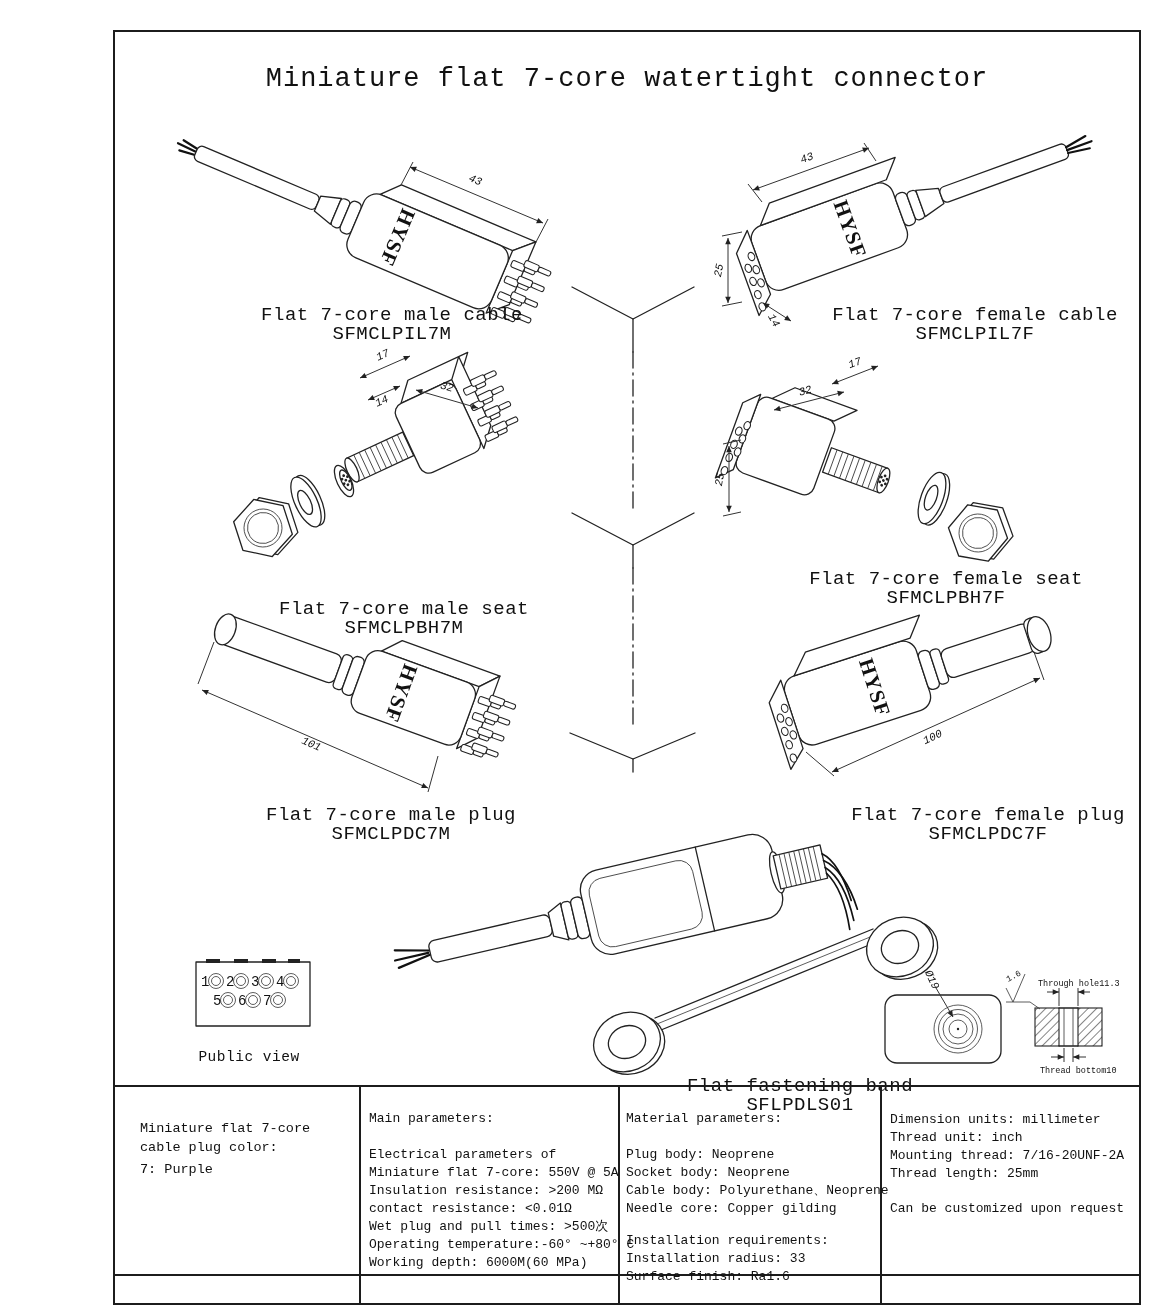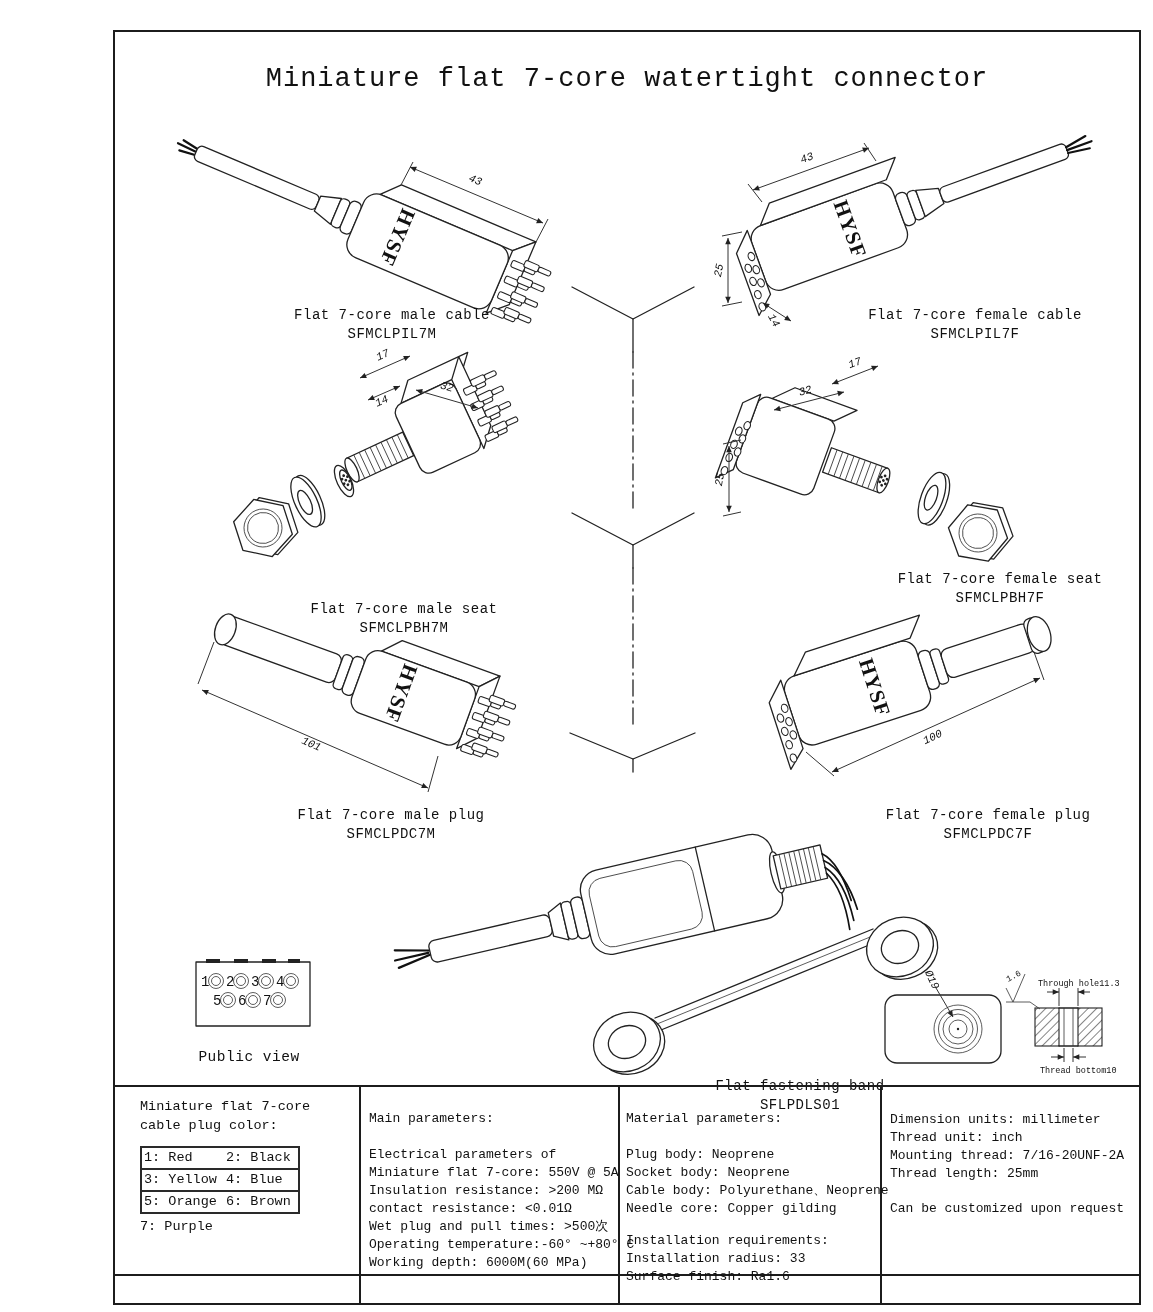--- a/index.html
+++ b/index.html
@@ -3,42 +3,42 @@
 <meta charset="utf-8">
 <style>
   html,body{margin:0;padding:0;background:#fff;}
   body{width:1153px;height:1312px;position:relative;overflow:hidden;
        font-family:"Liberation Mono",monospace;color:#111;}
   .sheet-border{position:absolute;left:113px;top:30px;width:1028px;height:1275px;
        border:2px solid #1c1c1c;box-sizing:border-box;}
   .title{position:absolute;left:113px;top:64px;width:1028px;text-align:center;
        font-size:27px;letter-spacing:1px;white-space:nowrap;}
   .lbl{position:absolute;transform:translateX(-50%);text-align:center;
-       font-size:14px;line-height:19px;letter-spacing:.5px;white-space:nowrap;}
+       font-size:19px;line-height:19px;letter-spacing:.5px;white-space:nowrap;}
   svg.art{position:absolute;left:0;top:0;}
   .ln{fill:none;stroke:#222;stroke-width:1.3;stroke-linecap:round;stroke-linejoin:round;}
   .fw{fill:#fff;stroke:#222;stroke-width:1.3;stroke-linejoin:round;}
   .thin{fill:none;stroke:#333;stroke-width:.8;}
   .dim{fill:none;stroke:#333;stroke-width:1;}
   .dimtxt{font:italic 11px "Liberation Mono",monospace;fill:#111;text-anchor:middle;}
   .brand{font:bold 21px "Liberation Serif",serif;fill:#111;letter-spacing:1px;text-anchor:middle;}
   .pin{fill:#fff;stroke:#222;stroke-width:1.05;}
   .dk{fill:none;stroke:#111;stroke-width:2.2;stroke-linecap:round;}
   .wire{fill:none;stroke:#111;stroke-width:1.7;stroke-linecap:round;}
   .pvtxt{font:14px "Liberation Mono",monospace;fill:#111;}
   .smtxt{font:8.5px "Liberation Mono",monospace;fill:#111;}
   .cdash{stroke-dasharray:16 5 2 5;}
   
   .tline-h{position:absolute;left:113px;width:1028px;height:2px;background:#1c1c1c;}
   .tline-v{position:absolute;top:1085px;width:2px;height:220px;background:#1c1c1c;}
   .panel{position:absolute;top:1085px;box-sizing:border-box;font-size:13px;line-height:18px;
        white-space:nowrap;}
   .p-line{height:18px;}
   .p-gap{height:18px;}
-  .color-head{margin-top:12px;font-size:13.5px;line-height:19px;}
+  .color-head{margin-top:34px;font-size:13.5px;line-height:19px;}
   .color-box{margin-top:13px;width:160px;}
   .color-row{display:flex;border:2px solid #2a2a2a;margin-top:-2px;height:20px;
        line-height:20px;font-size:13.5px;}
   .color-row .cl{width:82px;padding-left:2px;}
   .color-footer{margin-top:4px;font-size:13.5px;}
 </style>
 </head>
 <body>
 
 <div class="sheet-border"></div>
@@ -403,21 +403,21 @@
   <div>SFMCLPIL7M</div>
 </div>
 <div class="lbl" style="left:975px;top:306px;">
   <div>Flat 7-core female cable</div>
   <div>SFMCLPIL7F</div>
 </div>
 <div class="lbl" style="left:404px;top:600px;">
   <div>Flat 7-core male seat</div>
   <div>SFMCLPBH7M</div>
 </div>
-<div class="lbl" style="left:1000px;top:570px;">
+<div class="lbl" style="left:946px;top:570px;">
   <div>Flat 7-core female seat</div>
   <div>SFMCLPBH7F</div>
 </div>
 <div class="lbl" style="left:391px;top:806px;">
   <div>Flat 7-core male plug</div>
   <div>SFMCLPDC7M</div>
 </div>
 <div class="lbl" style="left:988px;top:806px;">
   <div>Flat 7-core female plug</div>
   <div>SFMCLPDC7F</div>
@@ -431,34 +431,20 @@
 <div class="tline-h" style="top:1085px;"></div>
 <div class="tline-h" style="top:1274px;"></div>
 <div class="tline-v" style="left:359px;"></div>
 <div class="tline-v" style="left:618px;"></div>
 <div class="tline-v" style="left:880px;"></div>
 
 <div class="panel" style="left:113px;width:246px;padding-left:27px;">
   <div class="color-head">
     <div>Miniature flat 7-core</div>
     <div>cable plug color:</div>
-  </div>
-  <div class="color-box">
-    <div class="color-row">
-      <span class="cl">1: Red</span>
-      <span class="cr">2: Black</span>
-    </div>
-    <div class="color-row">
-      <span class="cl">3: Yellow</span>
-      <span class="cr">4: Blue</span>
-    </div>
-    <div class="color-row">
-      <span class="cl">5: Orange</span>
-      <span class="cr">6: Brown</span>
-    </div>
   </div>
   <div class="color-footer">7: Purple</div>
 </div>
 
 <div class="panel" style="left:359px;width:227px;padding:25px 0 0 10px;">
   <div class="p-line">Main parameters:</div>
   <div class="p-gap"></div>
   <div class="p-line">Electrical parameters of</div>
   <div class="p-line">Miniature flat 7-core: 550V @ 5A</div>
   <div class="p-line">Insulation resistance: &gt;200 MΩ</div>

